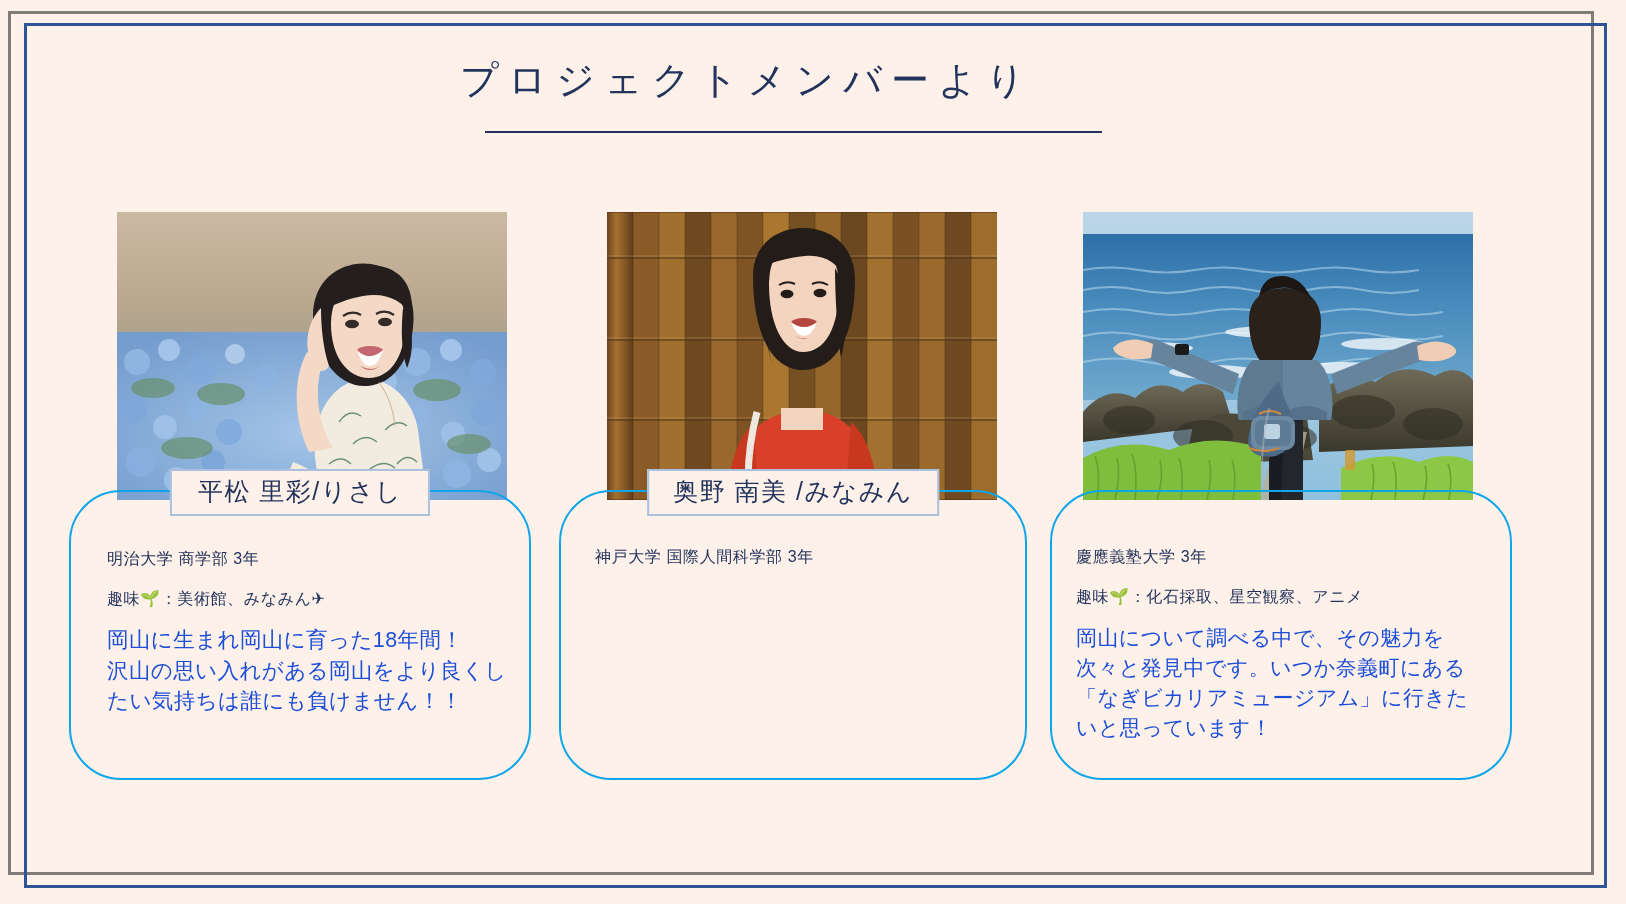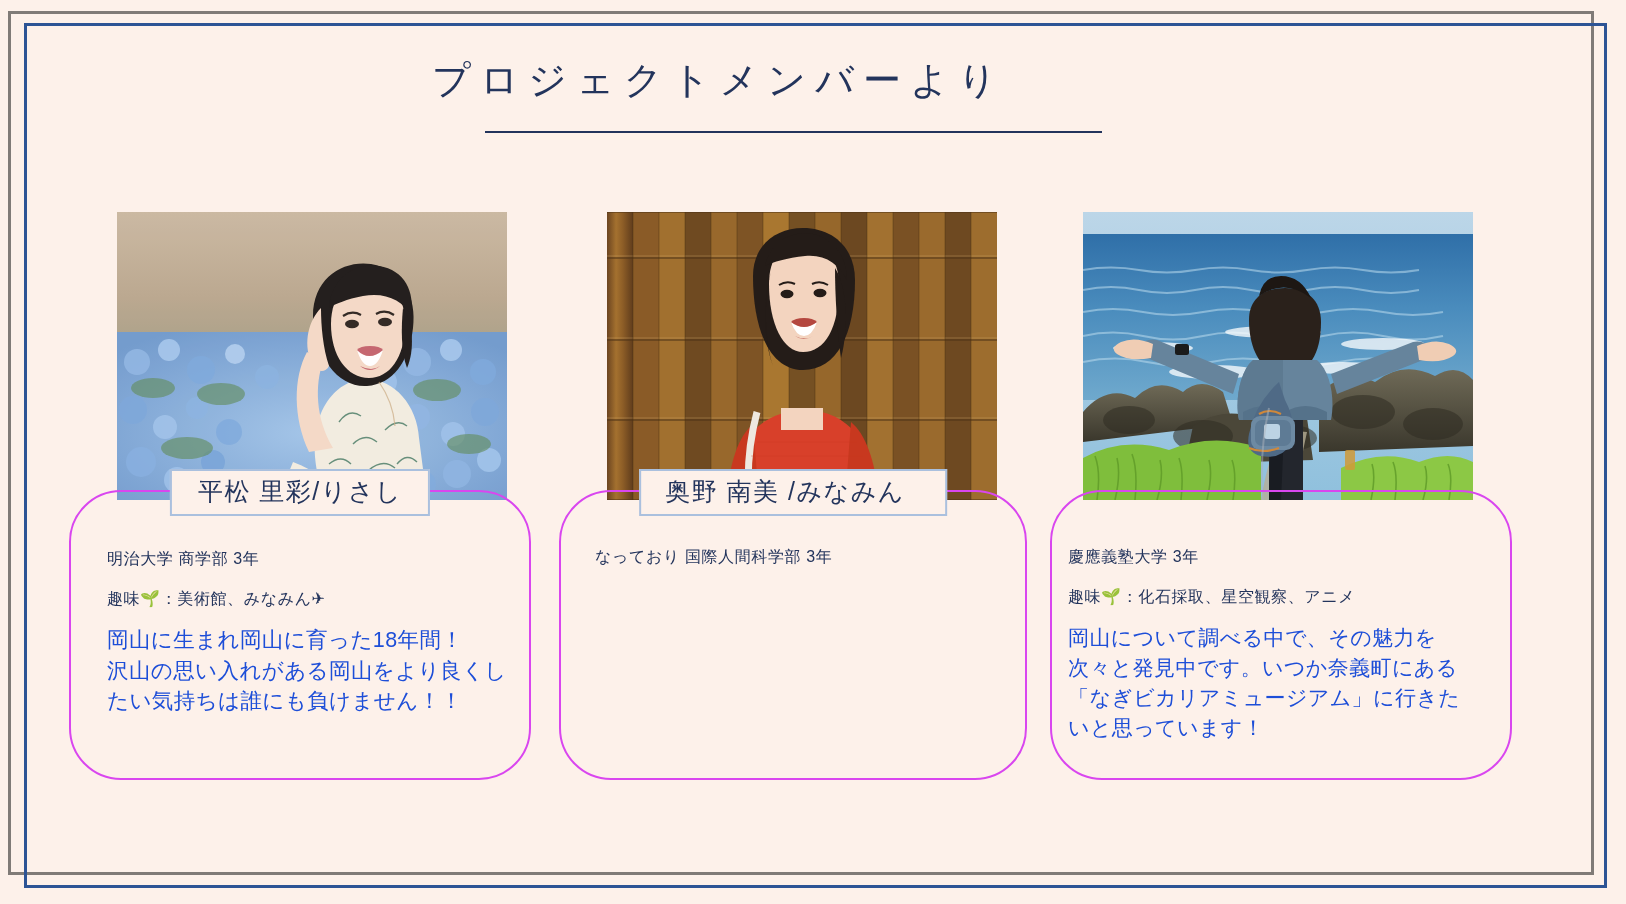--- a/index.html
+++ b/index.html
@@ -44,20 +44,21 @@
     pointer-events: none;
   }
 
   
   .title-wrap {
     position: absolute;
     left: 0;
     top: 58px;
     width: 1438px;
     text-align: center;
+    padding-left: 28px;
   }
   .title {
     display: inline-block;
     font-size: 38px;
     letter-spacing: 9px;
     color: #23345c;
     font-weight: 400;
     line-height: 1.2;
     white-space: nowrap;
   }
@@ -98,21 +99,21 @@
   }
   .member.m2 .photo { margin-left: 33px; width: 390px; }
   .photo svg { display: block; width: 100%; height: 100%; }
 
   
   .bio-card {
     position: relative;
     margin-top: -10px;
     width: 462px;
     height: 290px;
-    border: 2px solid #d946ef;
+    border: 2px solid #0ea5e9;
     border-radius: 52px;
     box-sizing: border-box;
     background: transparent;
   }
   .member.m1 .bio-card { width: 468px; }
   .member.m2 .bio-card { width: 462px; }
 
   
   .name-plate {
     position: absolute;
@@ -121,21 +122,21 @@
     transform: translateX(-50%);
     border: 2px solid #aac0de;
     background: #fdf1ea;
     padding: 5px 26px 7px 26px;
     white-space: nowrap;
     font-size: 25px;
     color: #23345c;
     letter-spacing: 1.5px;
     line-height: 1.25;
   }
-  .member.m1 .name-plate { padding-left: 24px; padding-right: 40px; }
+  .member.m1 .name-plate { padding-left: 24px; padding-right: 24px; }
 
   .bio-body {
     position: absolute;
     left: 36px;
     top: 56px;
     right: 10px;
   }
   .bio-line {
     color: #23345c;
     font-size: 16px;
@@ -147,21 +148,21 @@
   .bio-hobby { margin-bottom: 16px; }
   .bio-text {
     color: #1d4ed8;
     font-size: 21.5px;
     letter-spacing: 0.4px;
     line-height: 1.42;
     white-space: pre-line;
   }
   .member.m1 .bio-body { left: 34px; top: 54px; }
   .member.m1 .bio-text { font-size: 21px; }
-  .member.m2 .bio-body { left: 16px; top: 54px; }
+  .member.m2 .bio-body { left: 24px; top: 54px; }
   .member.m2 .bio-text { font-size: 21px; }
 </style>
 </head>
 <body>
 
 <div id="slide">
 
   <div class="frame-gray"></div>
   <div class="frame-blue"></div>
 
@@ -347,21 +348,21 @@
                 <line x1="144" y1="244" x2="256" y2="244"></line>
               <line x1="140" y1="258" x2="262" y2="258"></line>
                 <line x1="136" y1="272" x2="266" y2="272"></line>
             </g>
           </g>
         </svg>
       </div>
       <div class="bio-card">
         <div class="name-plate">奥野 南美 /みなみん</div>
         <div class="bio-body">
-          <div class="bio-line bio-school">なっており 国際人間科学部 3年</div>
+          <div class="bio-line bio-school">神戸大学 国際人間科学部 3年</div>
         </div>
       </div>
     </div>
 
     <div class="member m2">
       <div class="photo">
         <svg viewBox="0 0 390 288" preserveAspectRatio="xMidYMid slice">
           <defs>
             <linearGradient id="sky3" x1="0" y1="0" x2="0" y2="1">
               <stop offset="0%" stop-color="#bcd6e8"></stop>

